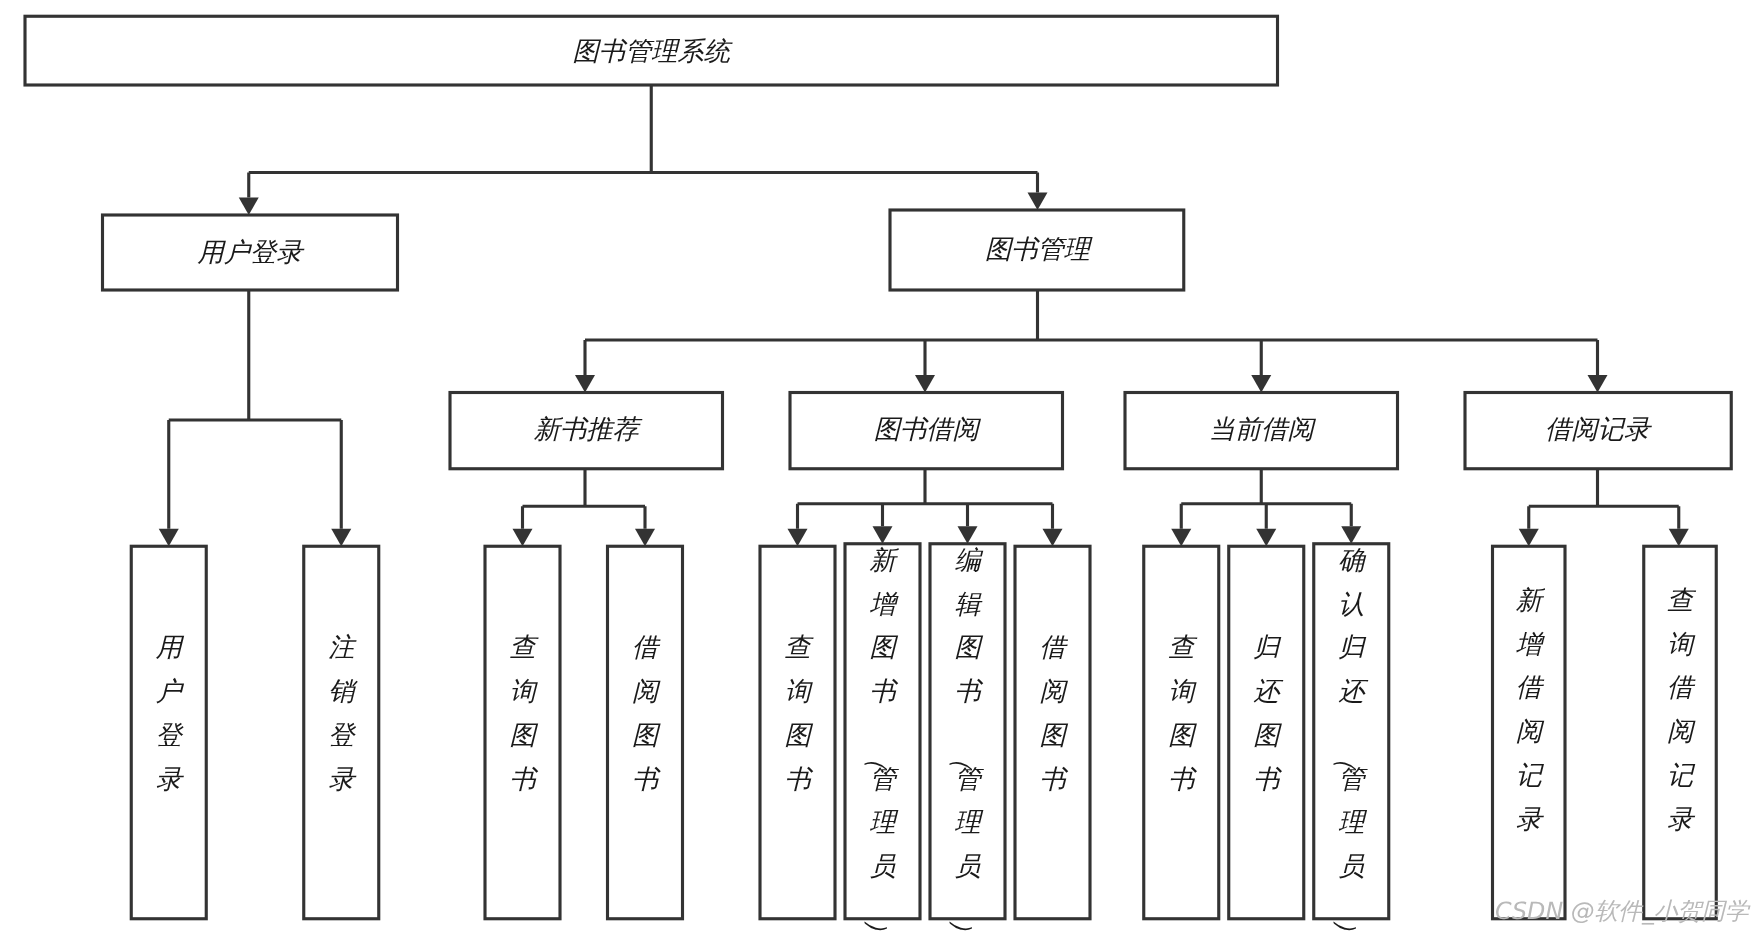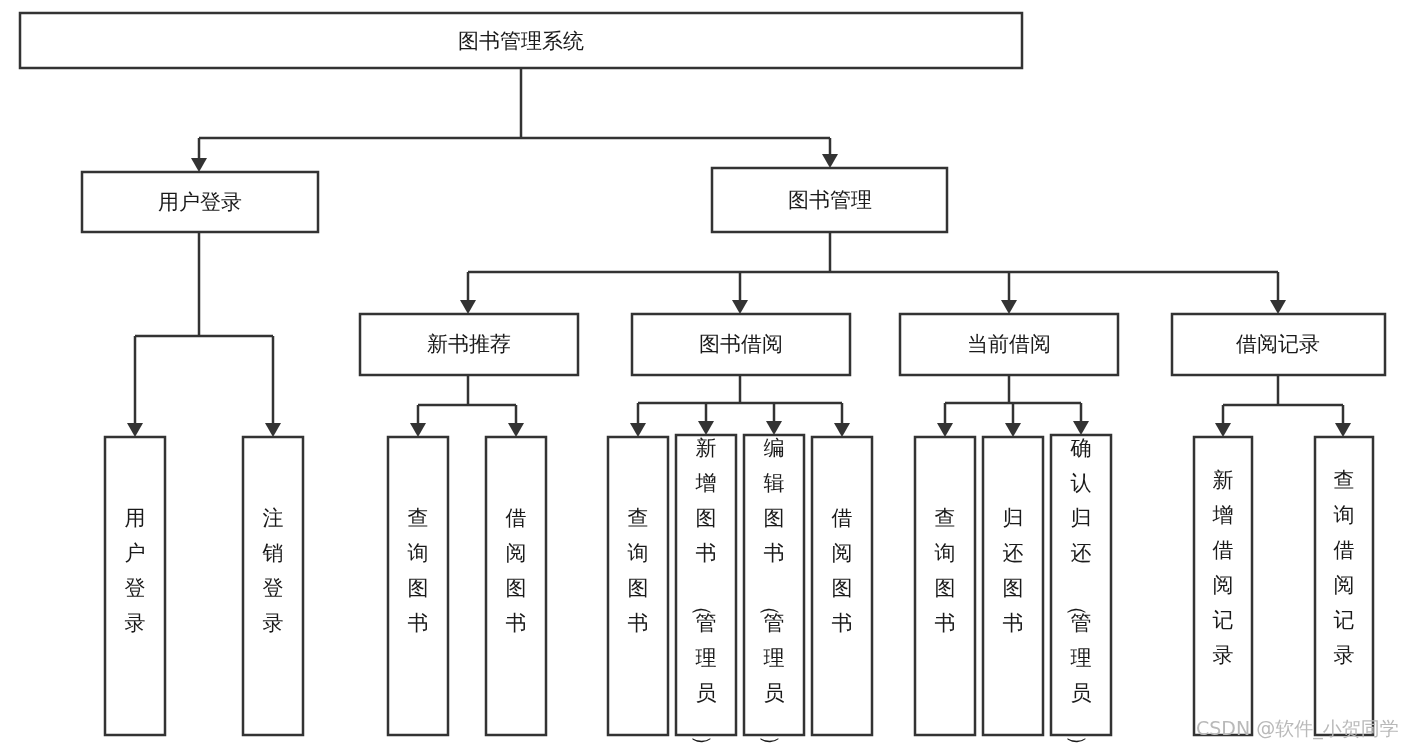--- a/index.html
+++ b/index.html
@@ -12,20 +12,21 @@
     height: 747px;
     font-family: "Liberation Sans", "DejaVu Sans", sans-serif;
     overflow: hidden;
     position: relative;
   }
   #chart-root {
     position: absolute;
     left: 0; top: 0;
     width: 1405px;
     height: 747px;
+    font-style: italic;
   }
   svg { display: block; }
   .nodebox {
     fill: #ffffff;
     stroke: #333333;
     stroke-width: 2.5;
   }
   .connector {
     stroke: #333333;
     stroke-width: 2.5;

